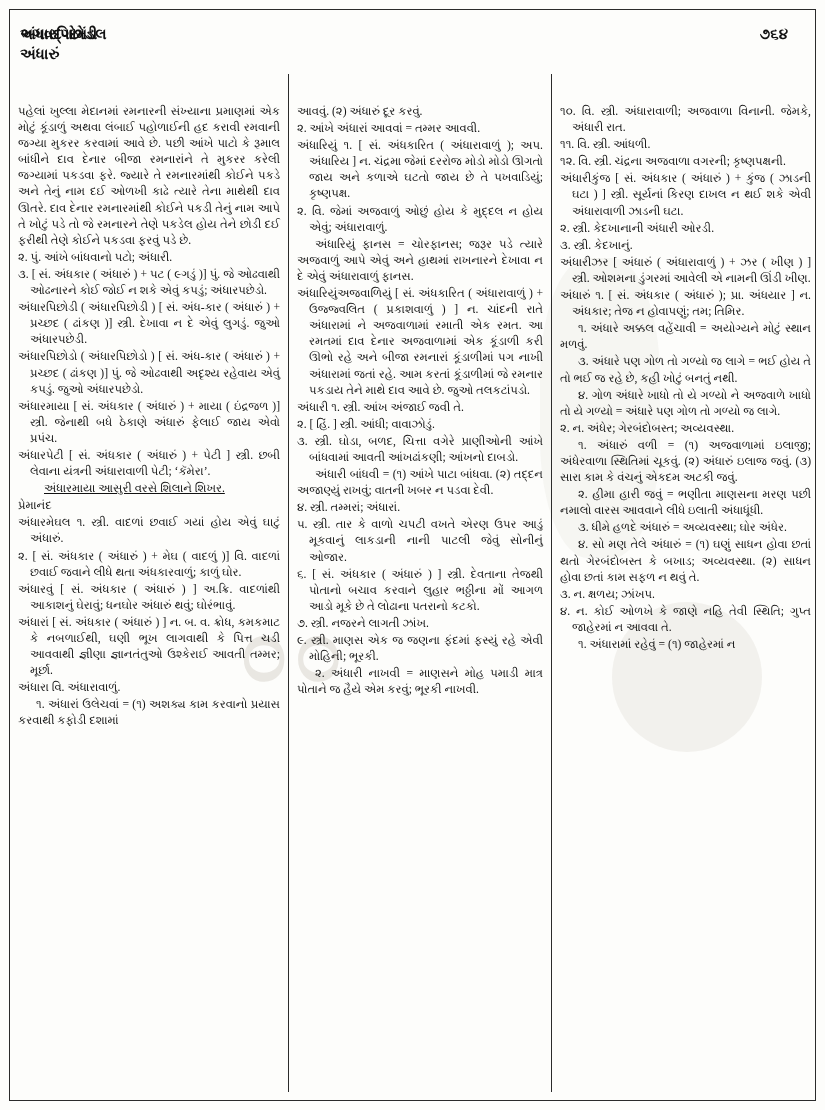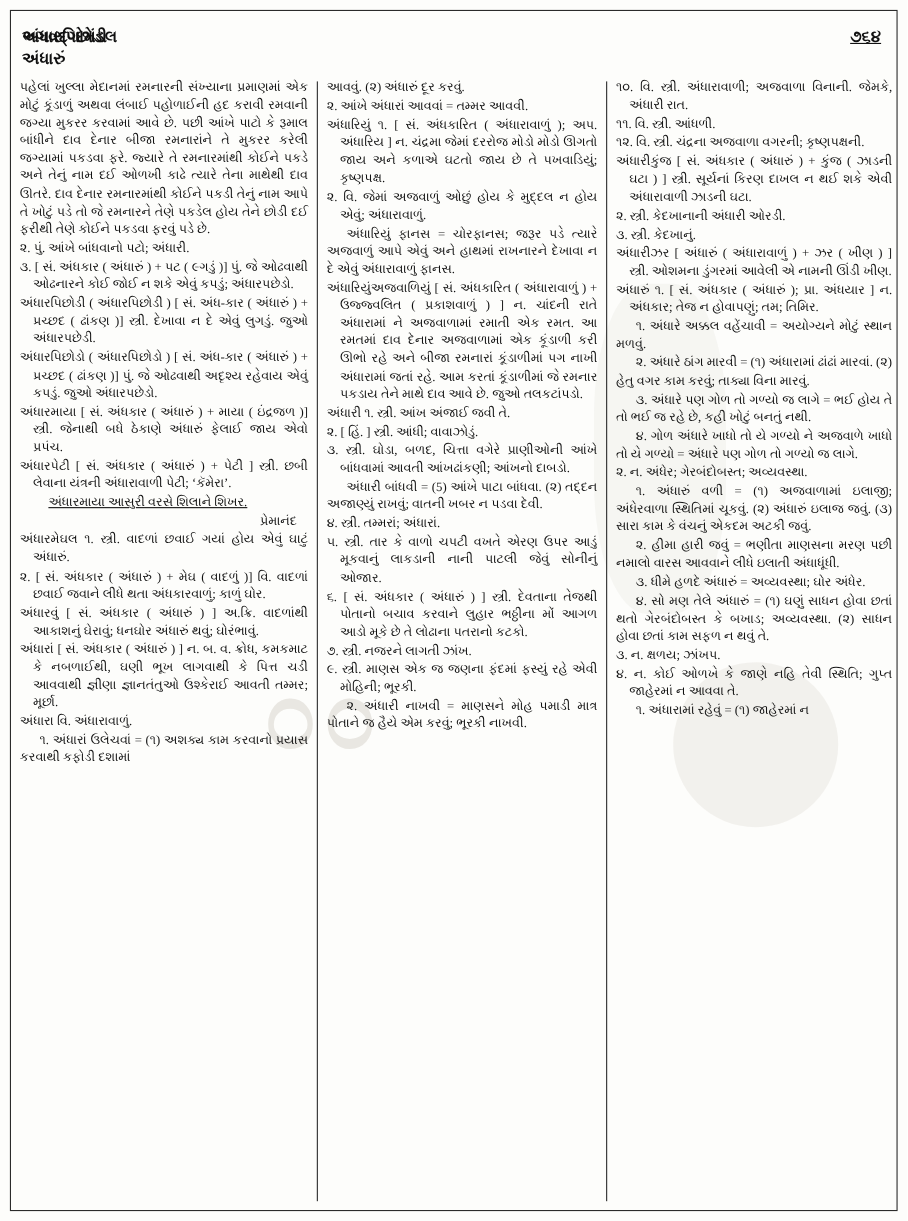--- a/index.html
+++ b/index.html
@@ -74,21 +74,21 @@
   }
   #header .hd-left { left: 2px; top: 0; }
   #header .hd-left2 {
     position: absolute;
     left: 2px; top: 20px;
     font-weight: bold;
     font-size: 15px;
     line-height: 20px;
   }
   #header .hd-center { left: 3px; top: 0; width: 789px; }
-  #header .hd-right  { right: 6px; top: 0; text-decoration: underline; }
+  #header .hd-right  { right: 19px; top: 0; }
 
   
   #columns {
     position: absolute;
     left: 14px;
     top: 72px;
     width: 797px;
     height: 1022px;
     display: flex;
     flex-direction: row;
@@ -96,20 +96,21 @@
   }
   .col {
     flex: 1 1 0;
     padding: 0 8px;
     box-sizing: border-box;
     font-size: 11.6px;
     line-height: 16.1px;
     text-align: justify;
     text-justify: inter-word;
     overflow: hidden;
+    margin-top: 32px;
   }
   .col.c1 { flex: 0 0 274px; padding-left: 4px; }
   .col.c2 { flex: 0 0 262px; }
   .col.c3 { flex: 0 0 261px; padding-right: 2px; }
 
   .divider {
     flex: 0 0 1px;
     background: #2b2b2b;
     margin: 2px 0 2px 0;
     align-self: stretch;
@@ -117,21 +118,21 @@
 
   
   .p {
     margin: 0 0 1px 0;
     text-indent: 12px;
   }
   .p.noind  { text-indent: 0; }
   .p.hang   { text-indent: -12px; padding-left: 12px; }
   .p.idiom  { text-indent: 18px; }
   .p.quote  { text-indent: 26px; text-decoration: underline; }
-  .p.right  { text-indent: 0; text-align: right; padding-right: 10px; }
+  .p.right  { text-indent: 0; padding-right: 10px; }
   .hw { font-weight: normal; }
 </style>
 </head>
 <body>
 
 <div id="page">
 
   <div class="blotch" style="left:612px;top:602px;width:150px;height:150px;"></div>
   <div class="blotch" style="left:540px;top:258px;width:120px;height:300px;border-radius:40%;opacity:.35;"></div>
   <div class="wm" style="left:240px;top:600px;">೦೦</div>
@@ -167,40 +168,39 @@
     <div class="col c2">
         <div class="p noind">આવવું. (૨) અંધારું દૂર કરવું.</div>
         <div class="p hang">૨. આંખે અંધારાં આવવાં = તમ્મર આવવી.</div>
         <div class="p hang"><span class="hw">અંધારિયું</span><span> ૧. [ સં. અંધકારિત ( અંધારાવાળું ); અપ. અંધારિય ] ન. ચંદ્રમા જેમાં દરરોજ મોડો મોડો ઊગતો જાય અને કળાએ ઘટતો જાય છે તે પખવાડિયું; કૃષ્ણપક્ષ.</span></div>
         <div class="p hang">૨. વિ. જેમાં અજવાળું ઓછું હોય કે મુદ્દલ ન હોય એવું; અંધારાવાળું.</div>
         <div class="p idiom">અંધારિયું ફાનસ = ચોરફાનસ; જરૂર પડે ત્યારે અજવાળું આપે એવું અને હાથમાં રાખનારને દેખાવા ન દે એવું અંધારાવાળું ફાનસ.</div>
         <div class="p hang"><span class="hw">અંધારિયુંઅજવાળિયું</span><span> [ સં. અંધકારિત ( અંધારાવાળું ) + ઉજ્જ્વલિત ( પ્રકાશવાળું ) ] ન. ચાંદની રાતે અંધારામાં ને અજવાળામાં રમાતી એક રમત. આ રમતમાં દાવ દેનાર અજવાળામાં એક કૂંડાળી કરી ઊભો રહે અને બીજા રમનારાં કૂંડાળીમાં પગ નાખી અંધારામાં જતાં રહે. આમ કરતાં કૂંડાળીમાં જે રમનાર પકડાય તેને માથે દાવ આવે છે. જુઓ તલકટાંપડો.</span></div>
         <div class="p hang"><span class="hw">અંધારી</span><span> ૧. સ્ત્રી. આંખ અંજાઈ જવી તે.</span></div>
         <div class="p hang">૨. [ હિં. ] સ્ત્રી. આંધી; વાવાઝોડું.</div>
         <div class="p hang">૩. સ્ત્રી. ઘોડા, બળદ, ચિત્તા વગેરે પ્રાણીઓની આંખે બાંધવામાં આવતી આંખઢાંકણી; આંખનો દાબડો.</div>
-        <div class="p idiom">અંધારી બાંધવી = (5) આંખે પાટા બાંધવા. (૨) તદ્દન અજાણ્યું રાખવું; વાતની ખબર ન પડવા દેવી.</div>
+        <div class="p idiom">અંધારી બાંધવી = (૧) આંખે પાટા બાંધવા. (૨) તદ્દન અજાણ્યું રાખવું; વાતની ખબર ન પડવા દેવી.</div>
         <div class="p hang">૪. સ્ત્રી. તમ્મરાં; અંધારાં.</div>
         <div class="p hang">૫. સ્ત્રી. તાર કે વાળો ચપટી વખતે એરણ ઉપર આડું મૂકવાનું લાકડાની નાની પાટલી જેવું સોનીનું ઓજાર.</div>
         <div class="p hang">૬. [ સં. અંધકાર ( અંધારું ) ] સ્ત્રી. દેવતાના તેજથી પોતાનો બચાવ કરવાને લુહાર ભઠ્ઠીના મોં આગળ આડો મૂકે છે તે લોઢાના પતરાનો કટકો.</div>
         <div class="p hang">૭. સ્ત્રી. નજરને લાગતી ઝાંખ.</div>
         <div class="p hang">૯. સ્ત્રી. માણસ એક જ જણના ફંદમાં ફસ્યું રહે એવી મોહિની; ભૂરકી.</div>
         <div class="p idiom">૨. અંધારી નાખવી = માણસને મોહ પમાડી માત્ર પોતાને જ હૈયે એમ કરવું; ભૂરકી નાખવી.</div>
       </div>
     <div class="divider"></div>
     <div class="col c3">
         <div class="p hang">૧૦. વિ. સ્ત્રી. અંધારાવાળી; અજવાળા વિનાની. જેમકે, અંધારી રાત.</div>
         <div class="p hang">૧૧. વિ. સ્ત્રી. આંધળી.</div>
         <div class="p hang">૧૨. વિ. સ્ત્રી. ચંદ્રના અજવાળા વગરની; કૃષ્ણપક્ષની.</div>
         <div class="p hang"><span class="hw">અંધારીકુંજ</span><span> [ સં. અંધકાર ( અંધારું ) + કુંજ ( ઝાડની ઘટા ) ] સ્ત્રી. સૂર્યનાં કિરણ દાખલ ન થઈ શકે એવી અંધારાવાળી ઝાડની ઘટા.</span></div>
         <div class="p hang">૨. સ્ત્રી. કેદખાનાની અંધારી ઓરડી.</div>
         <div class="p hang">૩. સ્ત્રી. કેદખાનું.</div>
         <div class="p hang"><span class="hw">અંધારીઝર</span><span> [ અંધારું ( અંધારાવાળું ) + ઝર ( ખીણ ) ] સ્ત્રી. ઓશમના ડુંગરમાં આવેલી એ નામની ઊંડી ખીણ.</span></div>
         <div class="p hang"><span class="hw">અંધારું</span><span> ૧. [ સં. અંધકાર ( અંધારું ); પ્રા. અંધયાર ] ન. અંધકાર; તેજ ન હોવાપણું; તમ; તિમિર.</span></div>
         <div class="p idiom">૧. અંધારે અક્કલ વહેંચાવી = અયોગ્યને મોટું સ્થાન મળવું.</div>
-        <div class="p idiom">૨. અંધારે ઠાંગ મારવી = (૧) અંધારામાં ઢાંઢાં મારવાં. (૨) હેતુ વગર કામ કરવું; તાક્યા વિના મારવું.</div>
         <div class="p idiom">૩. અંધારે પણ ગોળ તો ગળ્યો જ લાગે = ભઈ હોય તે તો ભઈ જ રહે છે, કહી ખોટું બનતું નથી.</div>
         <div class="p idiom">૪. ગોળ અંધારે ખાધો તો યે ગળ્યો ને અજવાળે ખાધો તો યે ગળ્યો = અંધારે પણ ગોળ તો ગળ્યો જ લાગે.</div>
         <div class="p hang">૨. ન. અંધેર; ગેરબંદોબસ્ત; અવ્યવસ્થા.</div>
         <div class="p idiom">૧. અંધારું વળી = (૧) અજવાળામાં ઇલાજી; અંધેરવાળા સ્થિતિમાં ચૂકવું. (૨) અંધારું ઇલાજ જવું. (૩) સારા કામ કે વંચનું એકદમ અટકી જવું.</div>
         <div class="p idiom">૨. હીમા હારી જવું = ભણીતા માણસના મરણ પછી નમાલો વારસ આવવાને લીધે ઇલાતી અંધાધૂંધી.</div>
         <div class="p idiom">૩. ધીમે હળદે અંધારું = અવ્યવસ્થા; ઘોર અંધેર.</div>
         <div class="p idiom">૪. સો મણ તેલે અંધારું = (૧) ઘણું સાધન હોવા છતાં થતો ગેરબંદોબસ્ત કે બખાડ; અવ્યવસ્થા. (૨) સાધન હોવા છતાં કામ સફળ ન થવું તે.</div>
         <div class="p hang">૩. ન. ક્ષળય; ઝાંખપ.</div>
         <div class="p hang">૪. ન. કોઈ ઓળખે કે જાણે નહિ તેવી સ્થિતિ; ગુપ્ત જાહેરમાં ન આવવા તે.</div>
         <div class="p idiom">૧. અંધારામાં રહેવું = (૧) જાહેરમાં ન</div>

